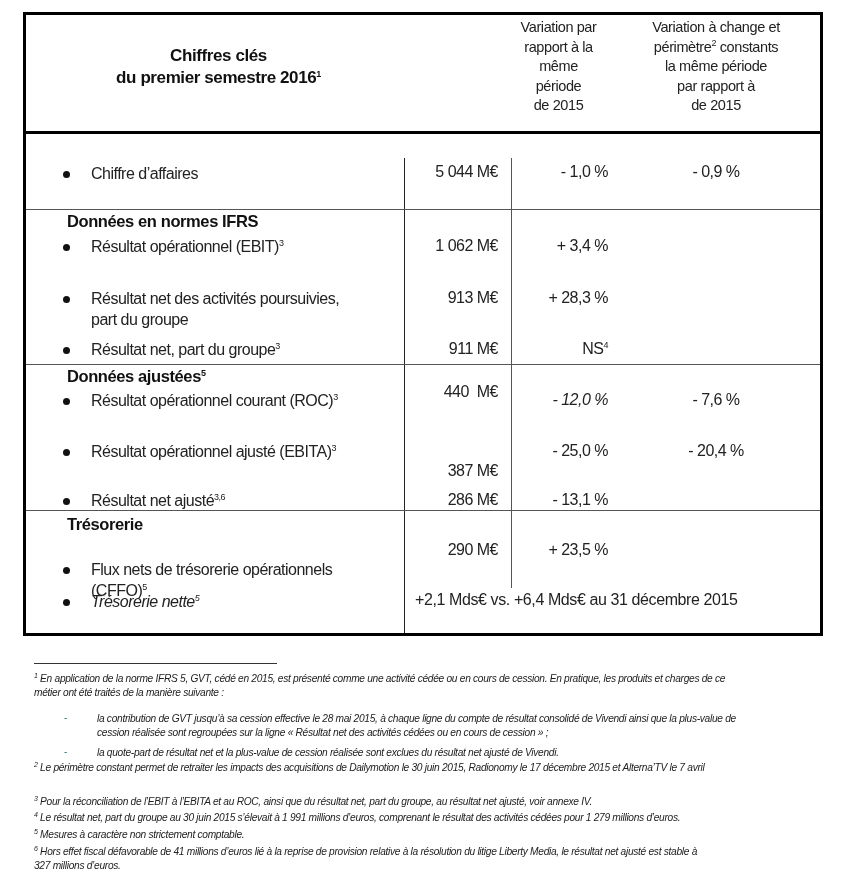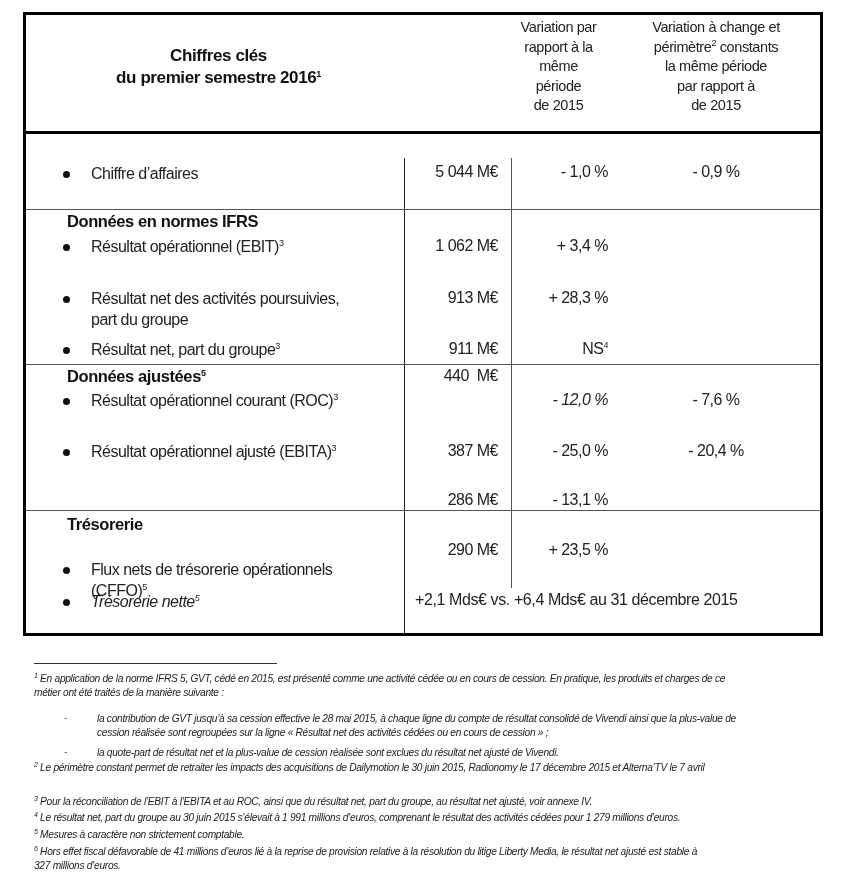--- a/index.html
+++ b/index.html
@@ -91,32 +91,36 @@
     <span class="txt"><span>Résultat net, part du groupe</span><sup>3</sup></span>
   </div>
   <div class="val" style="top:325px;">911 M€</div>
   <div class="var1" style="top:325px;"><span>NS</span><sup>4</sup></div>
 
   <div class="sec" style="top:352px;"><span>Données ajustées</span><sup>5</sup></div>
   <div class="item" style="top:375px;">
     <span class="bullet"></span>
     <span class="txt" style="width:330px;"><span>Résultat opérationnel courant (ROC)</span><sup>3</sup></span>
   </div>
-  <div class="val" style="top:352px;">440  M€</div>
+  <div class="val" style="top:368px;">440  M€</div>
   <div class="var1" style="top:376px;font-style:italic;">- 12,0 %</div>
   <div class="var2" style="top:376px;">- 7,6 %</div>
 
   <div class="item" style="top:426px;">
     <span class="bullet"></span>
     <span class="txt" style="width:330px;"><span>Résultat opérationnel ajusté (EBITA)</span><sup>3</sup></span>
   </div>
-  <div class="val" style="top:427px;">387 M€</div>
+  <div class="val" style="top:447px;">387 M€</div>
   <div class="var1" style="top:427px;">- 25,0 %</div>
   <div class="var2" style="top:427px;">- 20,4 %</div>
 
+  <div class="item" style="top:475px;">
+    <span class="bullet"></span>
+    <span class="txt"><span>Résultat net ajusté</span><sup>3,6</sup></span>
+  </div>
   <div class="val" style="top:476px;">286 M€</div>
   <div class="var1" style="top:476px;">- 13,1 %</div>
 
   <div class="sec" style="top:500px;">Trésorerie</div>
   <div class="item" style="top:544px;">
     <span class="bullet"></span>
     <span class="txt"><span>Flux nets de trésorerie opérationnels</span><br><span>(CFFO)</span><sup>5</sup></span>
   </div>
   <div class="val" style="top:526px;">290 M€</div>
   <div class="var1" style="top:526px;">+ 23,5 %</div>

